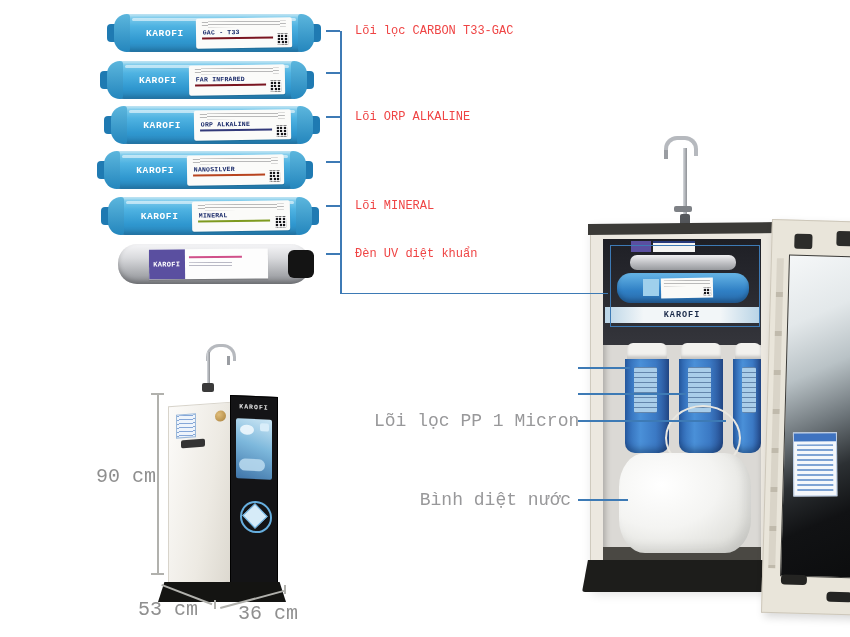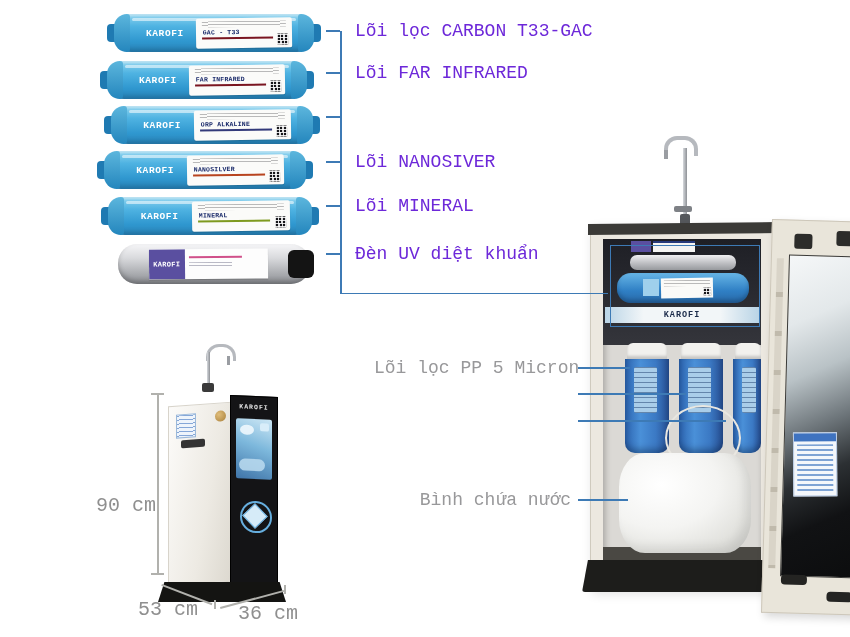--- a/index.html
+++ b/index.html
@@ -1,20 +1,20 @@
 <!DOCTYPE html>
 <html><head>
 <meta charset="utf-8">
 <style>
   html,body{margin:0;padding:0;background:#fff;}
   .stage{position:relative;width:850px;height:637px;background:#ffffff;overflow:hidden;
          font-family:Liberation Mono, monospace;margin-left:44px;}
 
   
-  .lbl{position:absolute;height:24px;line-height:24px;font-size:18px;color:#6d28d9;white-space:nowrap;}
+  .lbl{position:absolute;height:24px;line-height:24px;font-size:12px;color:#ef4444;white-space:nowrap;}
   .lbl-r{position:absolute;height:24px;line-height:24px;font-size:18px;color:#98989a;white-space:nowrap;
          left:330px;width:197px;text-align:right;}
   .line-b{position:absolute;background:#3d7ab5;z-index:8;}
   .dimtxt{position:absolute;font-size:20px;color:#8f8f8f;white-space:nowrap;}
   .dimline{position:absolute;background:#b1b1ad;z-index:7;}
 
   
   .cart{position:absolute;height:38px;}
   .cart-nub{position:absolute;top:10px;width:12px;height:18px;background:#1f7ab2;border-radius:4px;}
   .cart-nub.l{left:-7px;} .cart-nub.r{right:-7px;}
@@ -247,27 +247,26 @@
   <div class="line-b" style="left:296px;top:31px;width:1.5px;height:263px;"></div>
   <div class="tick" style="left:282px;top:30px;"></div>
   <div class="tick" style="left:282px;top:72px;"></div>
   <div class="tick" style="left:282px;top:116px;"></div>
   <div class="tick" style="left:282px;top:161px;"></div>
   <div class="tick" style="left:282px;top:205px;"></div>
   <div class="tick" style="left:282px;top:253px;"></div>
   <div class="line-b" style="left:296px;top:292.5px;width:268px;height:1.5px;"></div>
 
   <div class="lbl" style="left:311px;top:19px;">Lõi lọc CARBON T33-GAC</div>
-  <div class="lbl" style="left:311px;top:61px;">Lõi FAR INFRARED</div>
-  <div class="lbl" style="left:311px;top:150px;">Lõi NANOSIVER</div>
+  <div class="lbl" style="left:311px;top:105px;">Lõi ORP ALKALINE</div>
   <div class="lbl" style="left:311px;top:194px;">Lõi MINERAL</div>
   <div class="lbl" style="left:311px;top:242px;">Đèn UV diệt khuẩn</div>
 
-  <div class="lbl-r" style="top:356px;">Lõi lọc PP 5 Micron</div>
-  <div class="lbl-r" style="top:488px;">Bình chứa nước</div>
+  <div class="lbl-r" style="top:409px;">Lõi lọc PP 1 Micron</div>
+  <div class="lbl-r" style="top:488px;">Bình diệt nước</div>
   <div class="line-b" style="left:534px;top:367px;width:52px;height:1.5px;"></div>
   <div class="line-b" style="left:534px;top:393px;width:108px;height:1.5px;"></div>
   <div class="line-b" style="left:534px;top:420px;width:148px;height:1.5px;"></div>
   <div class="line-b" style="left:534px;top:499px;width:50px;height:1.5px;"></div>
 
   <div class="f-arc" style="left:620px;top:136px;width:26px;height:16px;"></div>
   <div class="f-tip" style="left:620px;top:150px;width:4px;height:9px;"></div>
   <div class="f-pipe" style="left:639px;top:148px;width:4px;height:80px;"></div>
   <div class="f-handle" style="left:630px;top:206px;width:18px;height:6px;"></div>
   <div class="f-mount" style="left:636px;top:214px;width:10px;height:12px;"></div>
@@ -351,21 +350,21 @@
         <div class="p-g3"></div>
       </div>
       <div class="p-emblem"></div>
     </div>
     <div class="p-base"></div>
   </div>
 
   <div class="dimline" style="left:113px;top:394px;width:1.5px;height:180px;"></div>
   <div class="dimline" style="left:107px;top:393px;width:13px;height:1.5px;"></div>
   <div class="dimline" style="left:107px;top:573px;width:13px;height:1.5px;"></div>
-  <div class="dimtxt" style="left:52px;top:494px;">90 cm</div>
+  <div class="dimtxt" style="left:52px;top:465px;">90 cm</div>
 
   <div class="dimline" style="left:118px;top:584px;width:54px;height:1.5px;transform:rotate(21deg);transform-origin:left top;"></div>
   <div class="dimline" style="left:170px;top:600px;width:1.5px;height:9px;"></div>
   <div class="dimtxt" style="left:94px;top:598px;">53 cm</div>
 
   <div class="dimline" style="left:176px;top:607px;width:66px;height:1.5px;transform:rotate(-15deg);transform-origin:left top;"></div>
   <div class="dimline" style="left:240px;top:585px;width:1.5px;height:9px;"></div>
   <div class="dimtxt" style="left:194px;top:602px;">36 cm</div>
 
 </div>

